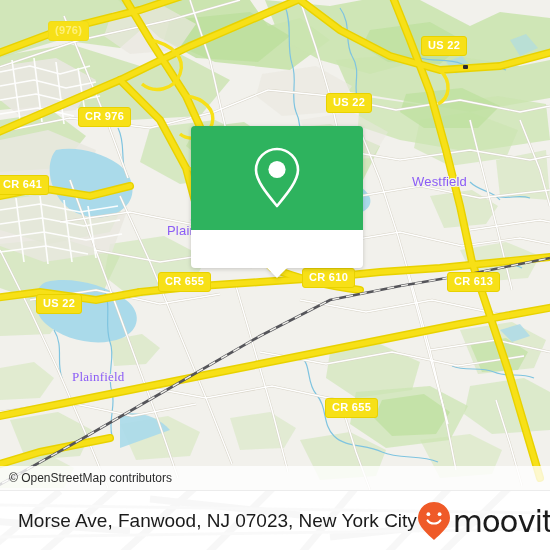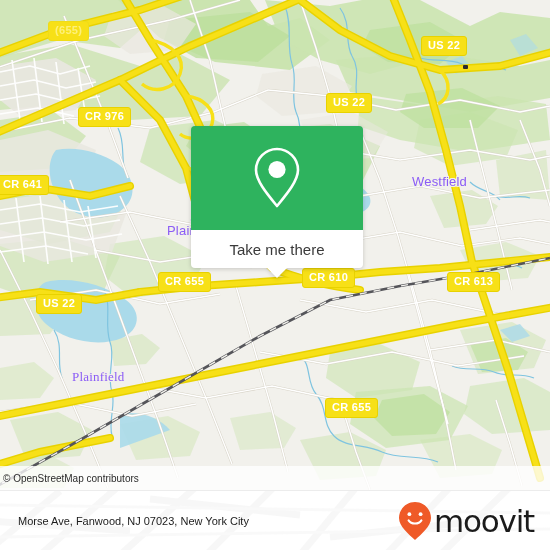--- a/index.html
+++ b/index.html
@@ -73,39 +73,39 @@
     border-left:11px solid transparent;
     border-right:11px solid transparent;
     border-top:11px solid #ffffff;
   }
 
   
   #attrib{
     position:absolute;left:0;bottom:0;width:550px;height:24px;
     background:rgba(255,255,255,.78);
     display:flex;align-items:center;
-    font-size:10px;color:#2b2b2b;
-    padding-left:3px;box-sizing:border-box;
+    font-size:12px;color:#2b2b2b;
+    padding-left:9px;box-sizing:border-box;
   }
 
   
   #footer{
     position:absolute;left:0;top:490px;width:550px;height:60px;
     background:#ffffff;overflow:hidden;
     border-top:1px solid #ececec;
   }
   #footer-watermark{
     position:absolute;left:0;top:0;width:550px;height:60px;opacity:.5;
   }
   #footer-inner{
     position:relative;width:550px;height:60px;
     display:flex;align-items:center;justify-content:space-between;
     padding:0 16px 0 18px;box-sizing:border-box;
   }
-  #footer-title{font-size:11px;color:#1b1b1b;white-space:nowrap;text-align:center;}
+  #footer-title{font-size:19px;color:#1b1b1b;white-space:nowrap;text-align:center;}
   #logo{display:flex;align-items:center;gap:2px;}
   #logo-word{
     font-size:31px;color:#1b1b1b;letter-spacing:-1.2px;
     font-weight:normal;line-height:1;
     font-family:"DejaVu Sans","Liberation Sans",sans-serif;
   }
 </style>
 </head>
 <body>
 
@@ -334,40 +334,39 @@
       </g>
     </svg>
 
     <div class="place-label two-line" style="left:167px;top:198px;">
       <span>Scotch
 Plains</span>
     </div>
     <div class="place-label" style="left:412px;top:174px;">Westfield</div>
     <div class="place-label" style="left:72px;top:369px;font-family:Liberation Serif, serif;">Plainfield</div>
 
-    <div class="shield pale" style="left:48px;top:21px;">(655)</div>
+    <div class="shield pale" style="left:48px;top:21px;">(976)</div>
     <div class="shield" style="left:78px;top:107px;">CR 976</div>
     <div class="shield" style="left:421px;top:36px;">US 22</div>
     <div class="shield" style="left:326px;top:93px;">US 22</div>
     <div class="shield" style="left:-4px;top:175px;">CR 641</div>
     <div class="shield" style="left:36px;top:294px;">US 22</div>
     <div class="shield" style="left:158px;top:272px;">CR 655</div>
     <div class="shield" style="left:278px;top:268px;margin-left:24px;">CR 610</div>
     <div class="shield" style="left:447px;top:272px;">CR 613</div>
     <div class="shield" style="left:325px;top:398px;">CR 655</div>
 
     <div id="popup">
       <div id="popup-head">
         <svg width="54" height="66" viewBox="0 0 54 66">
           <path d="M27 4 C15.4 4 6 13.4 6 25 C6 36 18 50 27 61 C36 50 48 36 48 25 C48 13.4 38.6 4 27 4 Z" fill="none" stroke="#ffffff" stroke-width="2.6" stroke-linejoin="round"></path>
           <circle cx="27" cy="24.5" r="8.6" fill="#ffffff"></circle>
         </svg>
       </div>
       <div id="popup-btn">
-        <span>Take me there</span>
         <span id="popup-tail"></span>
       </div>
     </div>
 
     <div id="attrib">
       <span>© OpenStreetMap contributors</span>
     </div>
   </div>
 
   <div id="footer">

